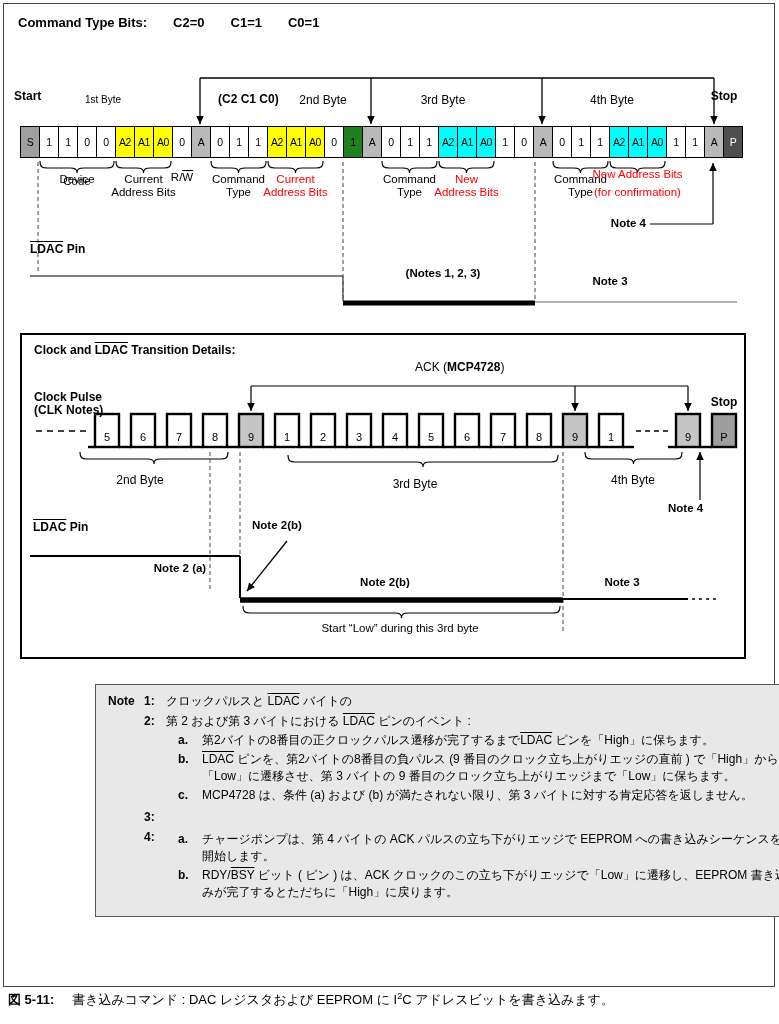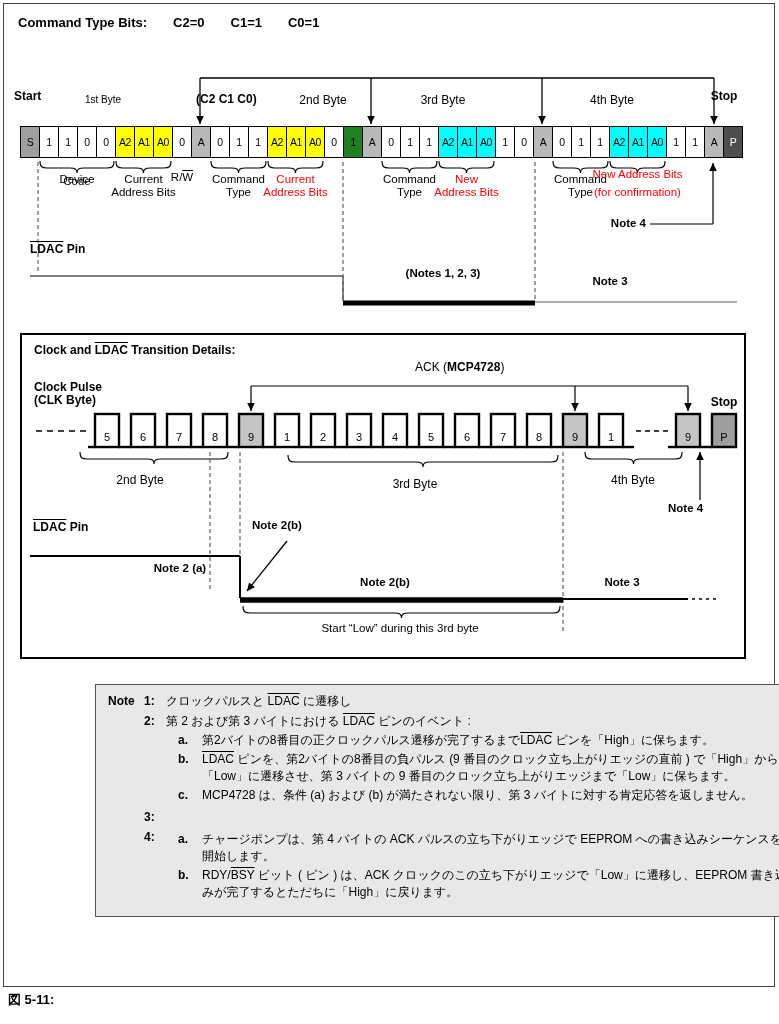--- a/index.html
+++ b/index.html
@@ -146,21 +146,21 @@
 
   <div id="header">
     <span>Command Type Bits:</span>
     <span>C2=0</span>
     <span>C1=1</span>
     <span>C0=1</span>
   </div>
 
   <div class="lbl b" style="left:14px;top:90px;font-size:12px;">Start</div>
   <div class="lbl ctr" style="left:103px;top:94px;font-size:10px;">1st Byte</div>
-  <div class="lbl b" style="left:196px;top:93px;font-size:12px;">(C2 C1 C0)</div>
+  <div class="lbl b" style="left:218px;top:93px;font-size:12px;">(C2 C1 C0)</div>
   <div class="lbl ctr" style="left:323px;top:94px;font-size:12px;">2nd Byte</div>
   <div class="lbl ctr" style="left:443px;top:94px;font-size:12px;">3rd Byte</div>
   <div class="lbl ctr" style="left:612px;top:94px;font-size:12px;">4th Byte</div>
   <div class="lbl ctr b" style="left:724px;top:90px;font-size:12px;">Stop</div>
 
   <div id="bit-row">
       <div class="cell" style="background: rgb(159, 159, 159);">S</div>
       <div class="cell" style="background: rgb(255, 255, 255);">1</div>
       <div class="cell" style="background: rgb(255, 255, 255);">1</div>
       <div class="cell" style="background: rgb(255, 255, 255);">0</div>
@@ -201,23 +201,23 @@
     </div>
   <div class="lbl ctr" style="left:182px;top:171px;"><span>R/</span><span class="ol">W</span></div>
   <div class="lbl b" style="left:588px;top:217px;width:58px;text-align:right;">Note 4</div>
 
   <div class="lbl b" style="left:30px;top:243px;font-size:12px;"><span class="ol">LDAC</span><span> Pin</span></div>
   <div class="lbl ctr b" style="left:443px;top:267px;">(Notes 1, 2, 3)</div>
   <div class="lbl ctr b" style="left:610px;top:275px;">Note 3</div>
 
   <div id="clock-box"></div>
   <div class="lbl b" style="left:34px;top:344px;font-size:12px;"><span>Clock and </span><span class="ol">LDAC</span><span> Transition Details:</span></div>
-  <div class="lbl b" style="left:34px;top:381px;font-size:12px;">
+  <div class="lbl b" style="left:34px;top:391px;font-size:12px;">
     <div>Clock Pulse</div>
-    <div>(CLK Byte)</div>
+    <div>(CLK Notes)</div>
   </div>
   <div class="lbl" style="left:415px;top:361px;font-size:12px;"><span>ACK (</span><span class="b">MCP4728</span><span>)</span></div>
   <div class="lbl ctr b" style="left:724px;top:396px;font-size:12px;">Stop</div>
   <div class="lbl ctr" style="left:140px;top:474px;font-size:12px;">2nd Byte</div>
   <div class="lbl ctr" style="left:415px;top:478px;font-size:12px;">3rd Byte</div>
   <div class="lbl ctr" style="left:633px;top:474px;font-size:12px;">4th Byte</div>
   <div class="lbl b" style="left:668px;top:502px;">Note 4</div>
 
   <div class="lbl b" style="left:33px;top:521px;font-size:12px;"><span class="ol">LDAC</span><span> Pin</span></div>
   <div class="lbl b" style="left:252px;top:519px;">Note 2(b)</div>
@@ -225,21 +225,21 @@
   <div class="lbl ctr b" style="left:385px;top:576px;">Note 2(b)</div>
   <div class="lbl ctr b" style="left:622px;top:576px;">Note 3</div>
   <div class="lbl ctr" style="left:400px;top:622px;">Start “Low” during this 3rd byte</div>
 
   <div id="notes-box">
     <div id="notes-content">
         <div class="note-row">
           <span class="note-word b">Note</span>
           <span class="note-num b">1:</span>
           <div class="note-body">
-            <div><span>クロックパルスと </span><span class="ol">LDAC</span><span> に遷移し</span></div>
+            <div><span>クロックパルスと </span><span class="ol">LDAC</span><span> バイトの</span></div>
           </div>
         </div>
         <div class="note-row">
           <span class="note-word b"></span>
           <span class="note-num b">2:</span>
           <div class="note-body">
             <div><span>第 2 および第 3 バイトにおける </span><span class="ol">LDAC</span><span> ピンのイベント :</span></div>
             <div class="sub-row">
               <span class="sub-letter b">a.</span>
               <div class="sub-text"><span>第2バイトの8番目の正クロックパルス遷移が完了するまで</span><span class="ol">LDAC</span><span> ピンを「High」に保ちます。</span></div>
@@ -270,20 +270,21 @@
               <span class="sub-letter b">b.</span>
               <div class="sub-text"><span>RDY/</span><span class="ol">BSY</span><span> ビット ( ピン ) は、ACK クロックのこの立ち下がりエッジで「Low」に遷移し、EEPROM 書き込みが完了するとただちに「High」に戻ります。</span></div>
             </div>
           </div>
         </div>
       </div>
   </div>
 
   <div id="caption">
     <span class="fig">図 5-11:</span>
+    <span><span>書き込みコマンド : DAC レジスタおよび EEPROM に I</span><sup>2</sup><span>C アドレスビットを書き込みます。</span></span>
   </div>
 <div class="lbl ctr " style="left: 77px; top: 173px;">Device</div>
     <div class="lbl ctr " style="left: 77px; top: 175px;">Code</div>
     <div class="lbl ctr " style="left: 143.5px; top: 173px;">Current</div>
     <div class="lbl ctr " style="left: 143.5px; top: 186px;">Address Bits</div>
     <div class="lbl ctr " style="left: 238.5px; top: 173px;">Command</div>
     <div class="lbl ctr " style="left: 238.5px; top: 186px;">Type</div>
     <div class="lbl ctr red" style="left: 295.5px; top: 173px;">Current</div>
     <div class="lbl ctr red" style="left: 295.5px; top: 186px;">Address Bits</div>
     <div class="lbl ctr " style="left: 409.5px; top: 173px;">Command</div>

